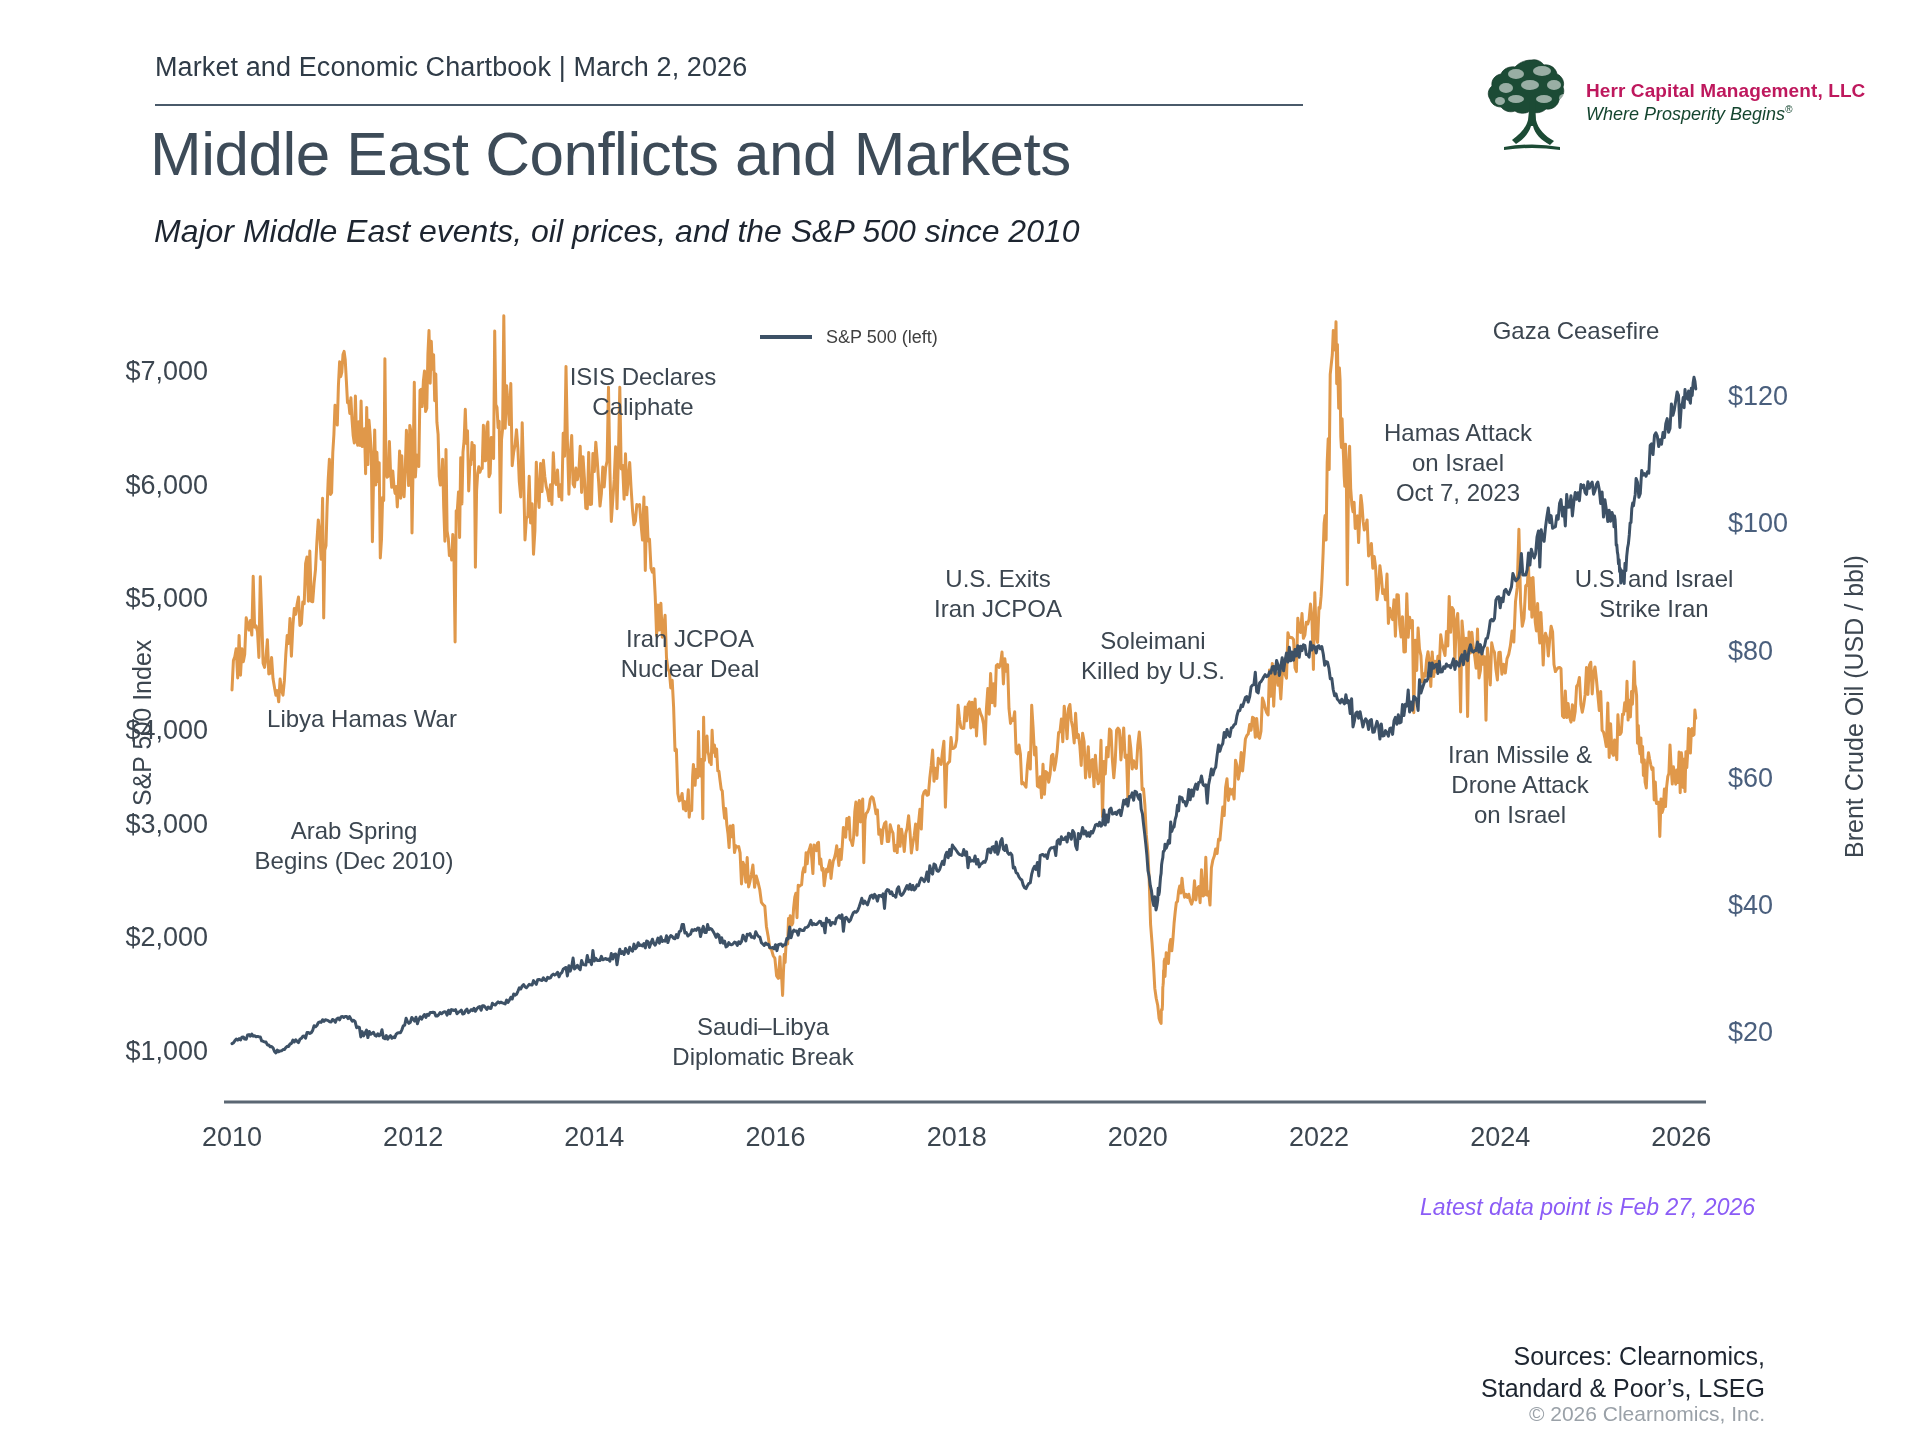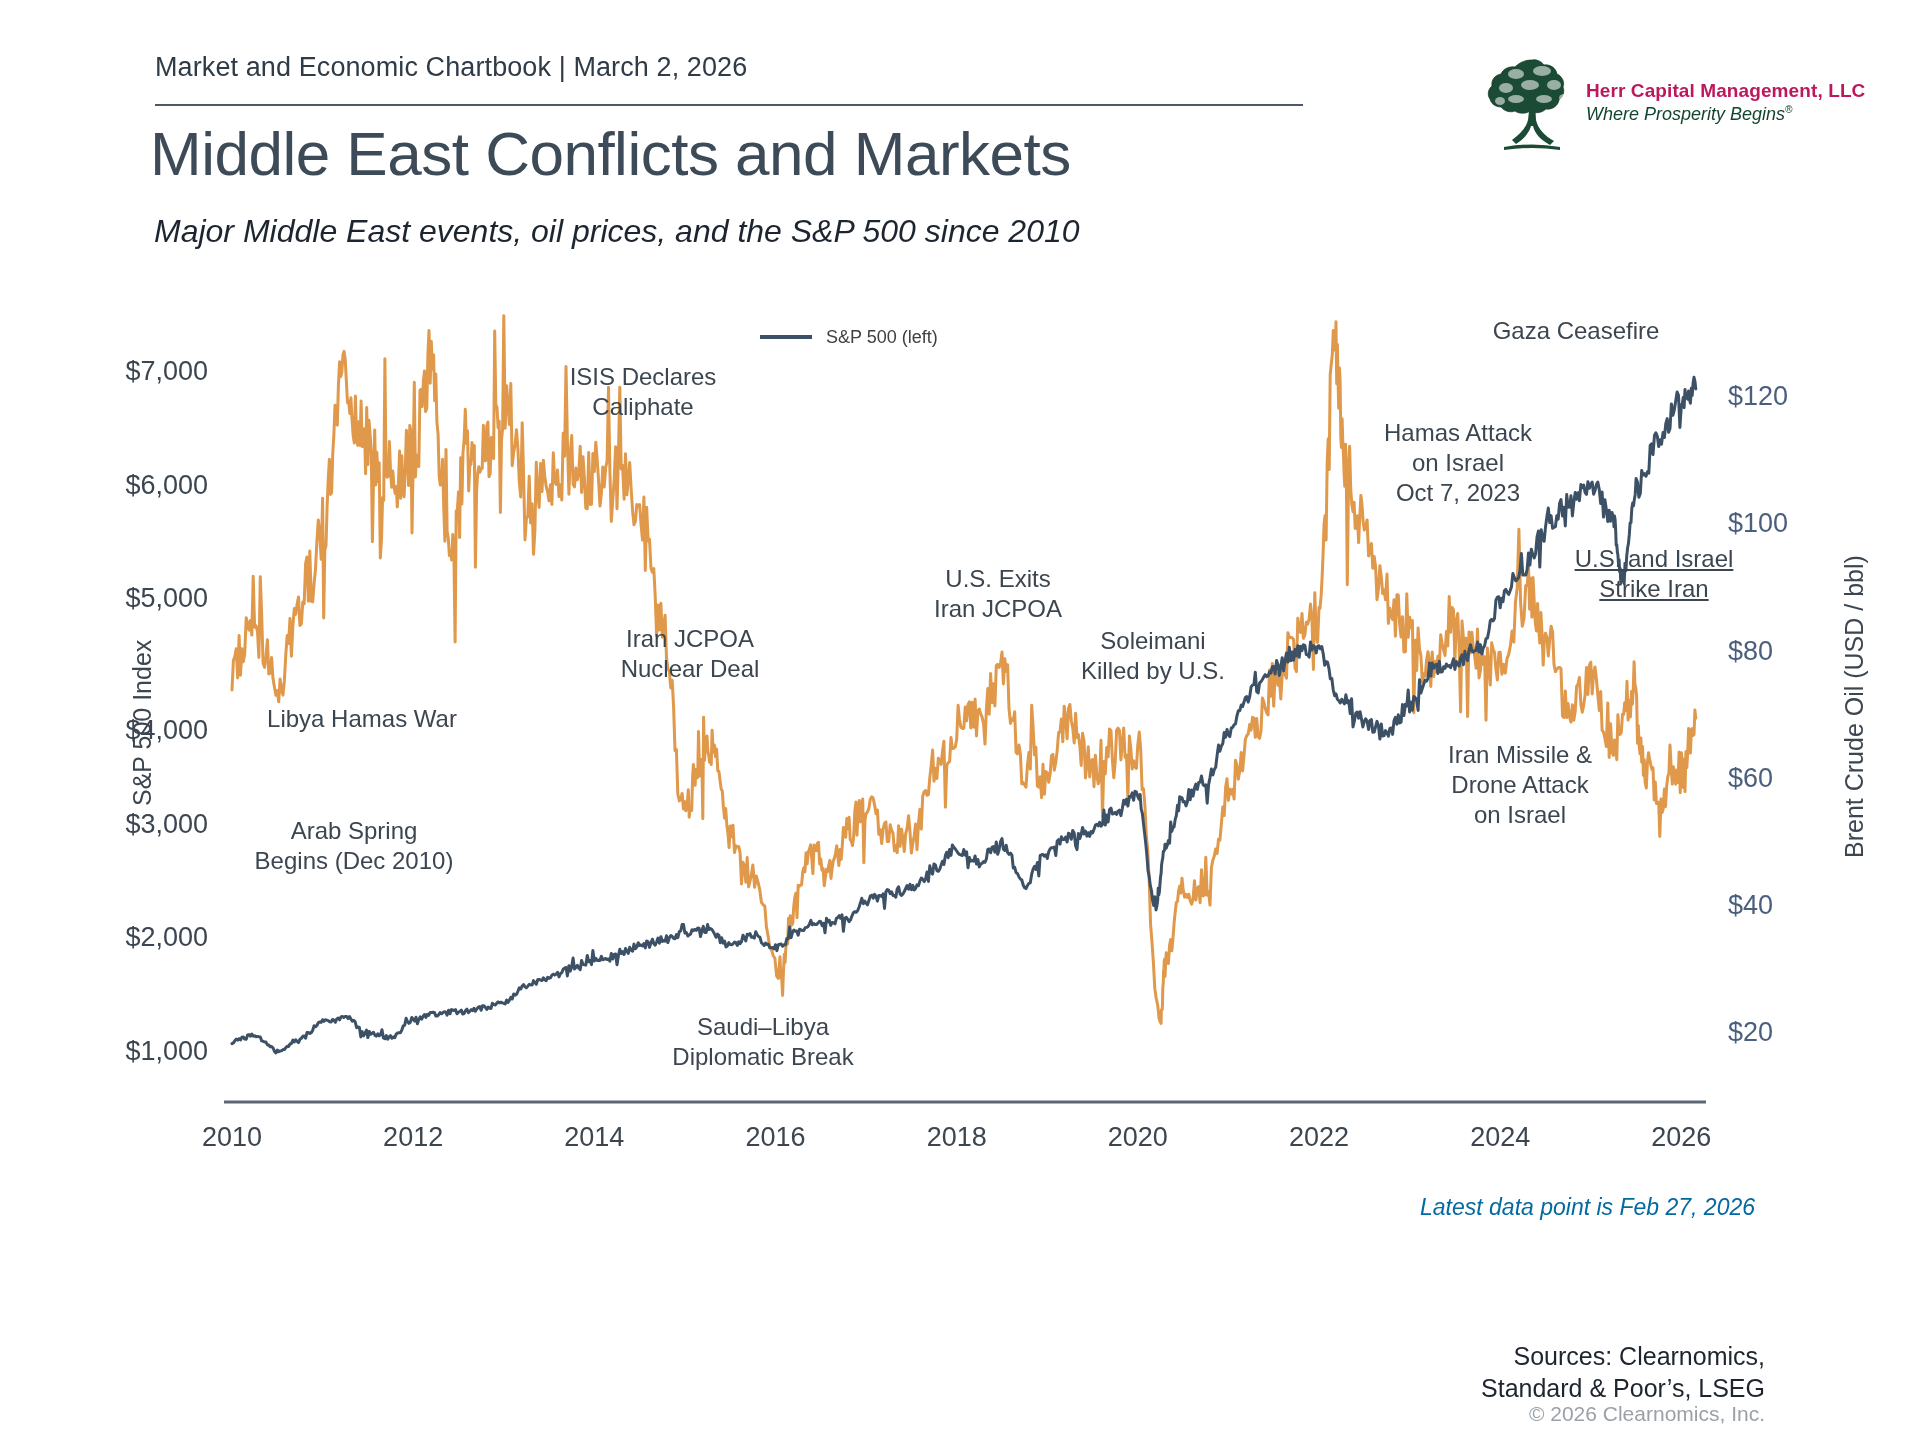--- a/index.html
+++ b/index.html
@@ -39,21 +39,21 @@
 
   .anno{ position:absolute; font-size:24px; color:#3c4650; line-height:1.24;
          text-align:center; white-space:pre; }
 
   .legend{ position:absolute; left:760px; top:320px; }
   .legend-row{ display:flex; align-items:center; height:34px; }
   .legend-swatch{ width:52px; height:4px; margin-right:14px; }
   .legend-label{ font-size:18px; color:#404040; white-space:nowrap; }
 
   .latest{ position:absolute; left:1420px; top:1194px; font-size:23px;
-           font-style:italic; color:#0369a1; white-space:nowrap; }
+           font-style:italic; color:#8b5cf6; white-space:nowrap; }
   .sources{ position:absolute; right:155px; top:1340px; font-size:25px;
             color:#1d2530; text-align:right; line-height:1.28; white-space:pre; }
   .copyright{ position:absolute; right:155px; top:1402px; font-size:21px;
               color:#9aa1a8; text-align:right; white-space:nowrap; }
 </style>
 </head>
 <body>
 
 <div class="hdr-row">
   <div class="hdr-text">Market and Economic Chartbook | March 2, 2026</div>
@@ -113,21 +113,21 @@
 <div class="anno" style="left:898px;  top:564px;  width:200px;">U.S. Exits
 Iran JCPOA</div>
 <div class="anno" style="left:1044px; top:626px;  width:218px;">Soleimani
 Killed by U.S.</div>
 <div class="anno" style="left:1352px; top:418px;  width:212px;">Hamas Attack
 on Israel
 Oct 7, 2023</div>
 <div class="anno" style="left:1414px; top:740px;  width:212px;">Iran Missile &amp;
 Drone Attack
 on Israel</div>
-<div class="anno" style="left:1548px; top:544px;  width:212px;text-decoration:underline;">U.S. and Israel
+<div class="anno" style="left:1548px; top:564px;  width:212px;">U.S. and Israel
 Strike Iran</div>
 <div class="anno" style="left:1466px; top:316px;  width:220px;">Gaza Ceasefire</div>
 
 <div class="latest">Latest data point is Feb 27, 2026</div>
 <div class="sources">Sources: Clearnomics,
 Standard &amp; Poor’s, LSEG</div>
 <div class="copyright">© 2026 Clearnomics, Inc.</div>
 
 <div class="ytick" style="left: 0px; top: 1035.71px; width: 208px;">$1,000</div>
 <div class="ytick" style="left: 0px; top: 922.471px; width: 208px;">$2,000</div>

